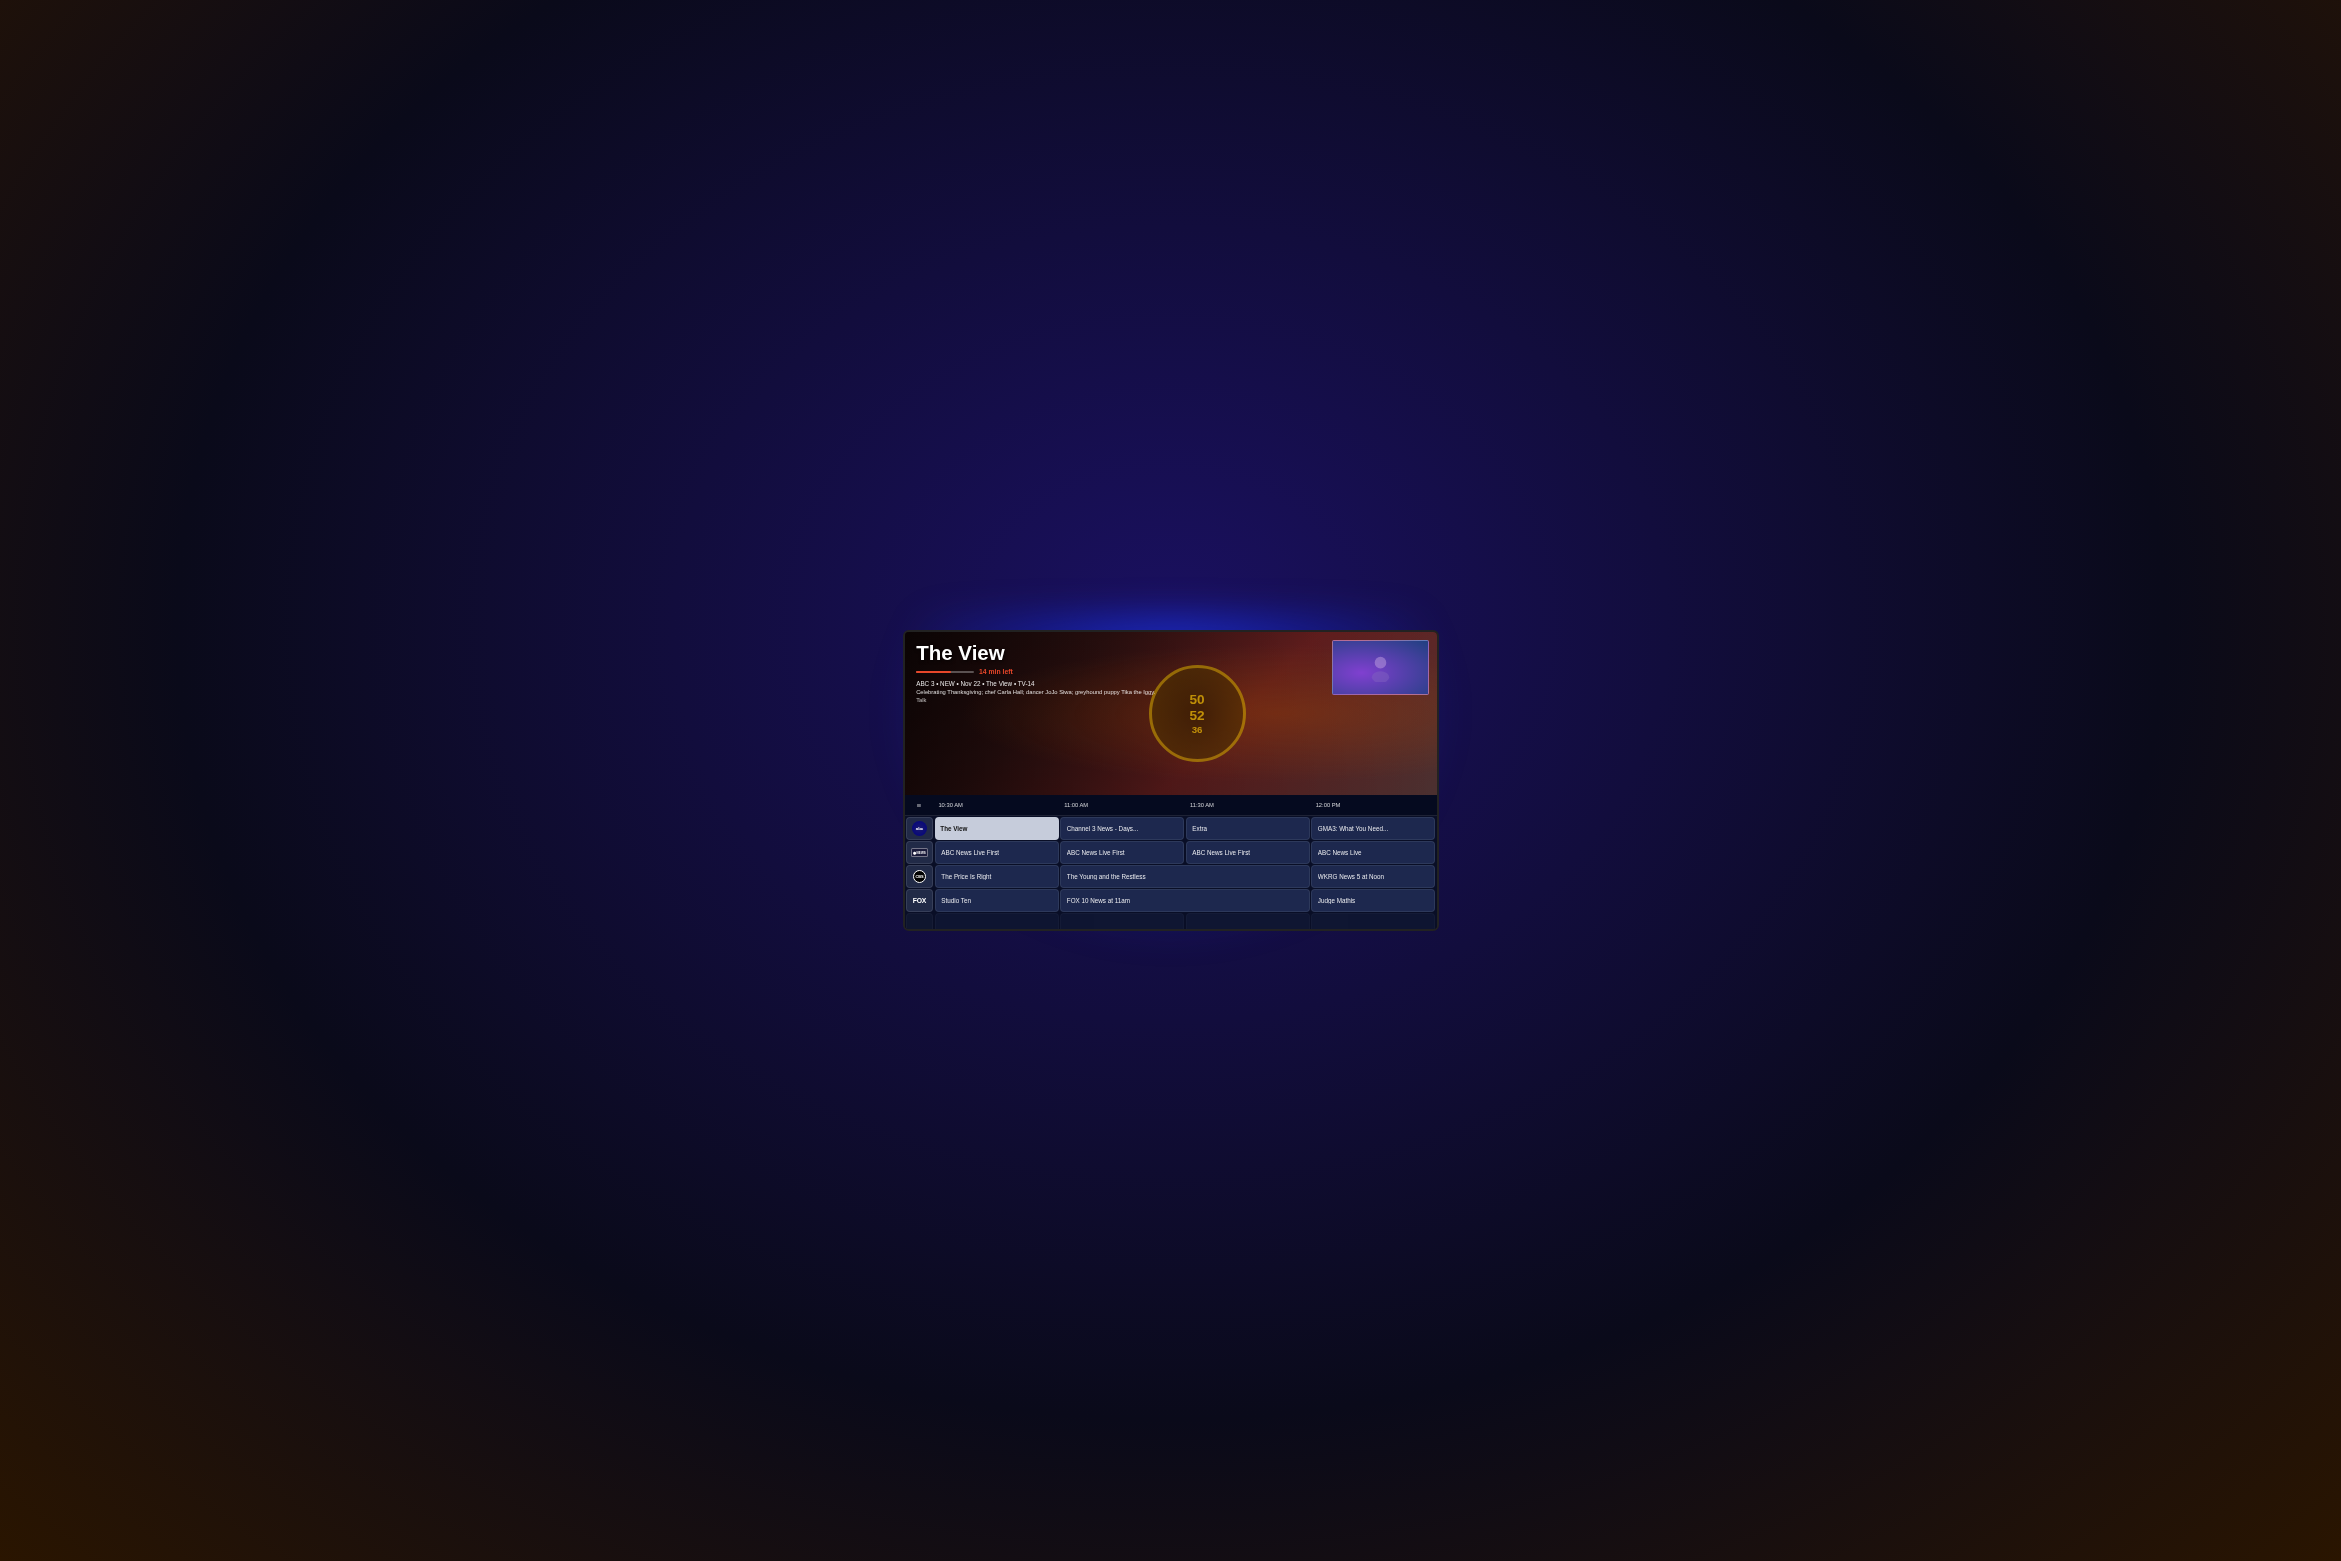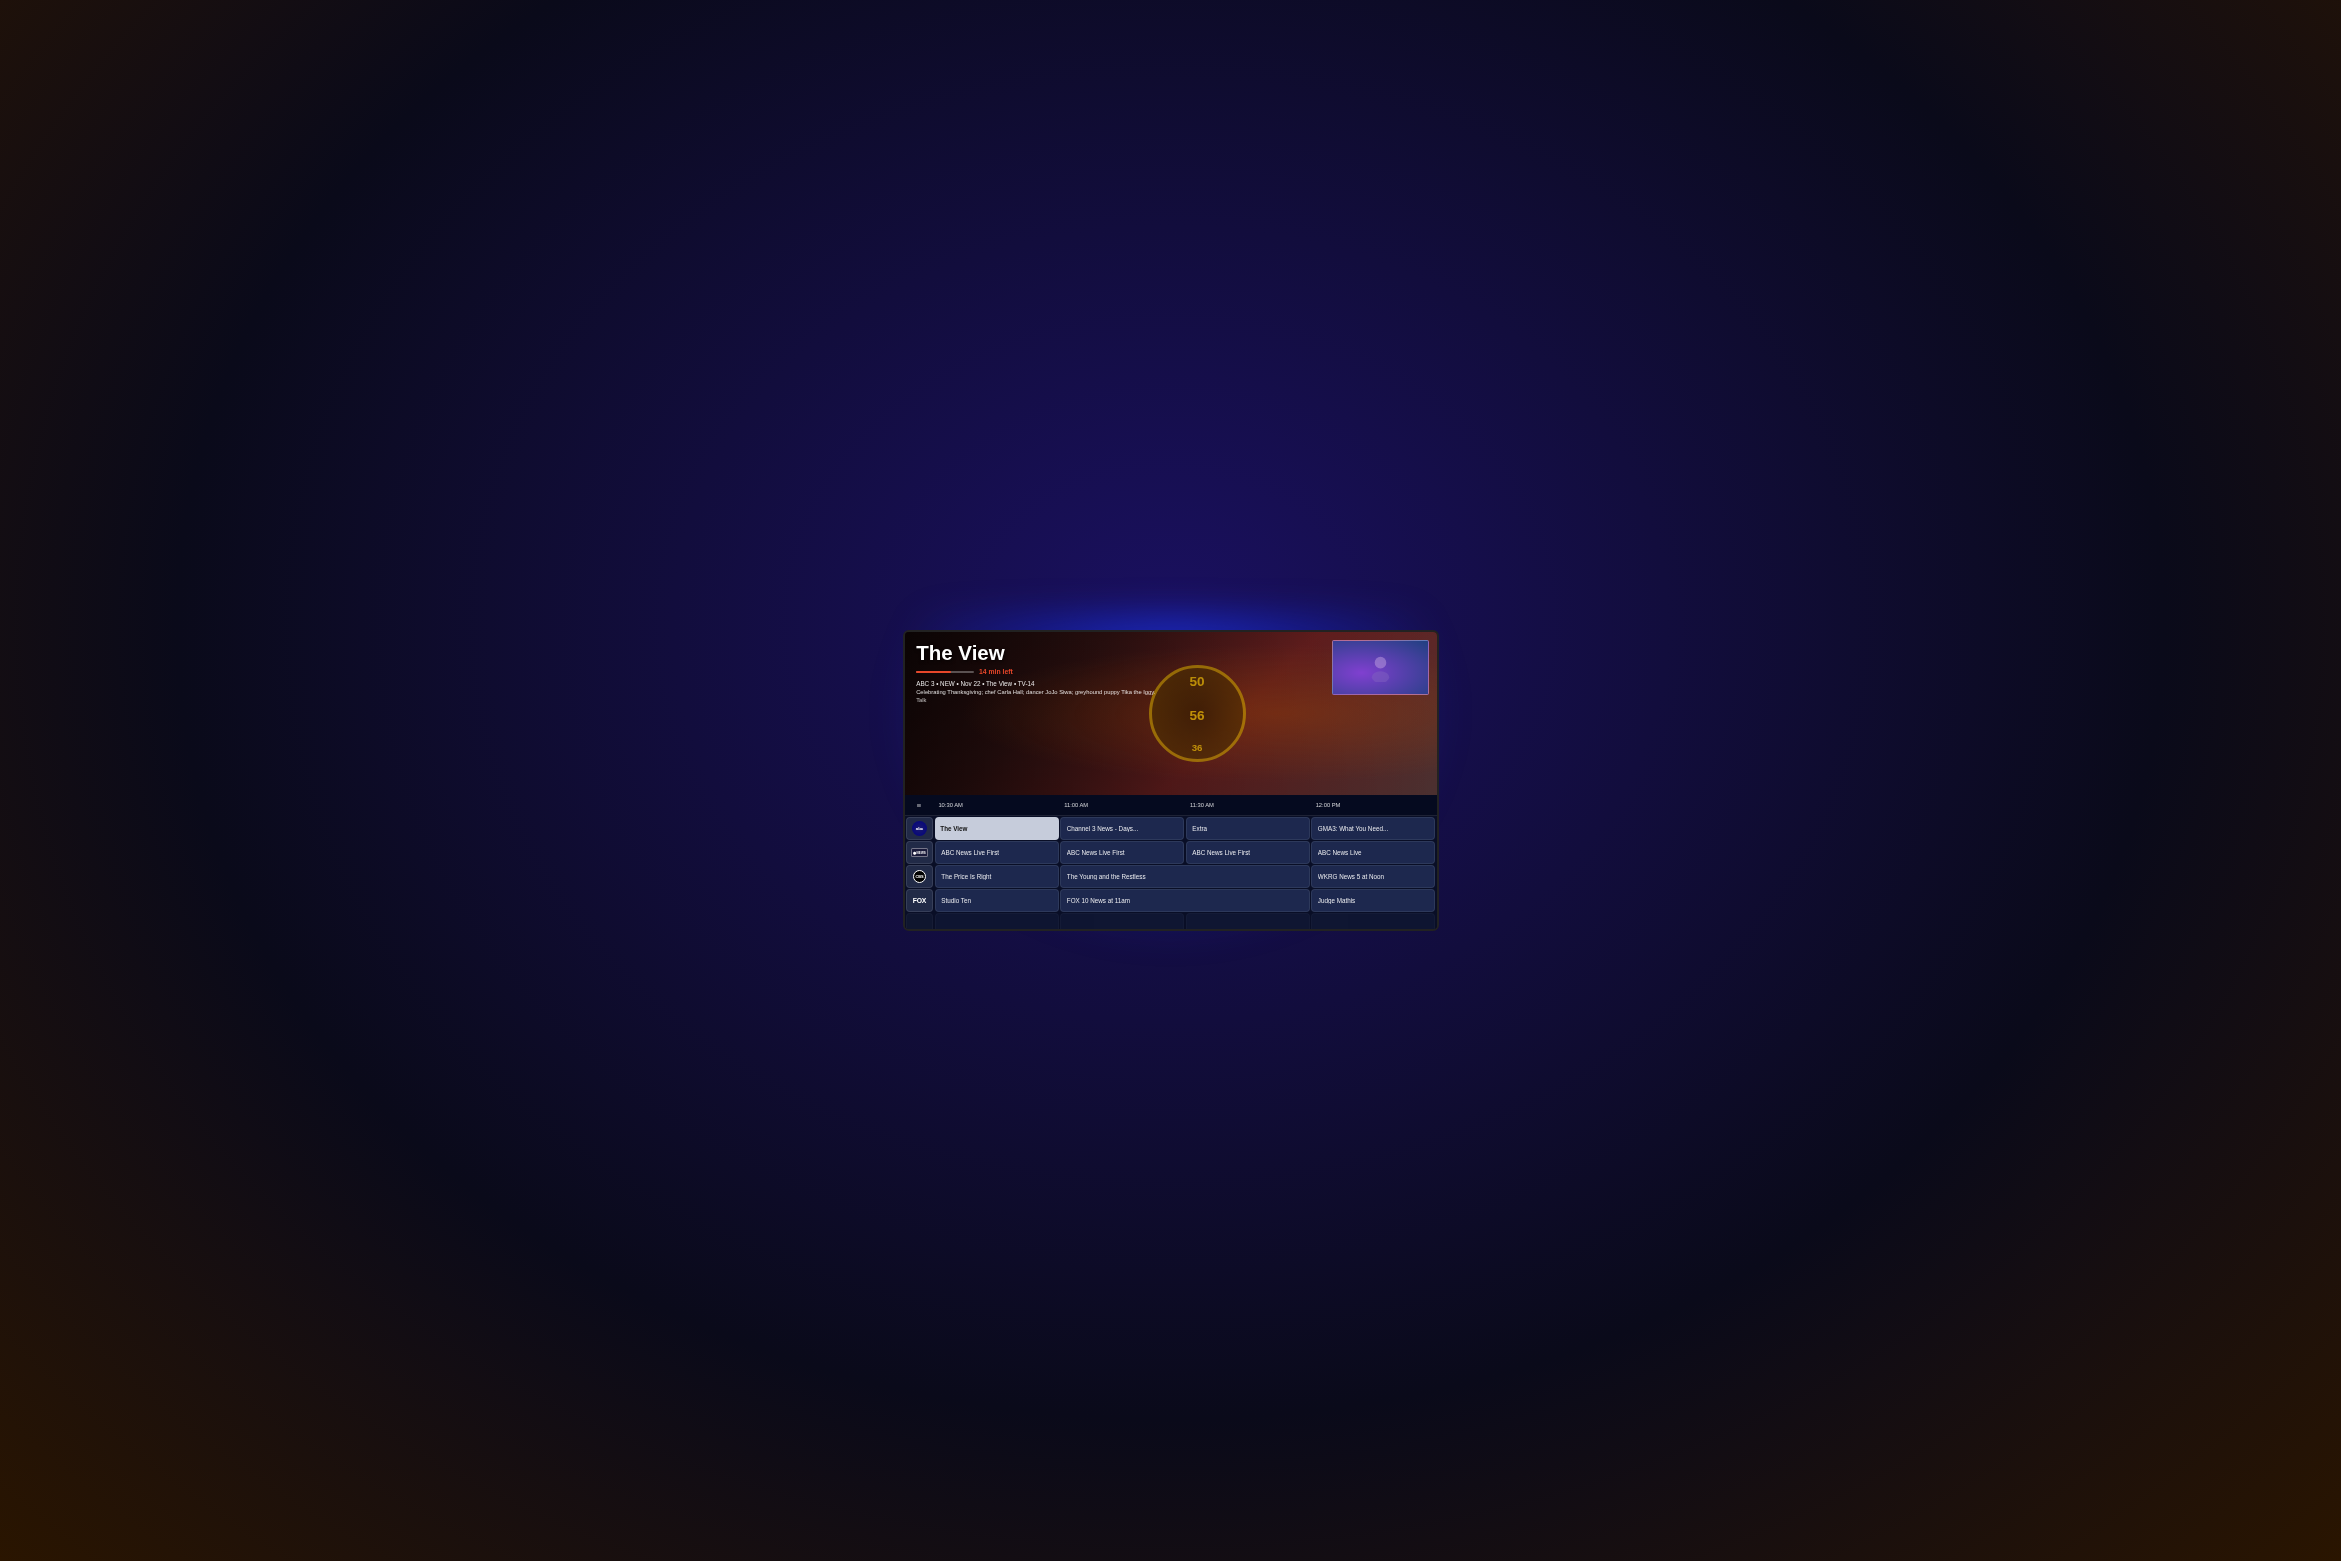--- a/index.html
+++ b/index.html
@@ -83,21 +83,21 @@
       border: 3.9px solid #c8a000;
       border-radius: 50%;
       background: radial-gradient(circle, #2a1a00, #5a3a00);
       display: flex;
       align-items: center;
       justify-content: center;
       font-size: 13.6px;
       font-weight: bold;
       color: #ffd700;
       flex-direction: column;
-      gap: 19px;
+      gap: 1px;
     }
 
     .hero-content {
       position: relative;
       z-index: 2;
       padding: 9.7px 11.7px;
     }
 
     .show-title {
       font-size: 20.5px;
@@ -344,21 +344,21 @@
 <div class="tv-container">
   <div class="tv-glow"></div>
   <div class="tv-frame">
 
     <div class="hero">
       <div class="hero-bg-overlay"></div>
 
       <div class="wheel-decoration">
         <div class="wheel-circle">
           <span>50</span>
-          <span>56</span>
+          <span>52</span>
           <span style="font-size:9.7px">36</span>
         </div>
       </div>
 
       <div class="mini-preview">
         <div class="mini-preview-content">
           <svg width="29" height="29" viewBox="0 0 60 60" opacity="0.5">
             <circle cx="30" cy="20" r="12" fill="#c0a0e0"></circle>
             <ellipse cx="30" cy="50" rx="18" ry="12" fill="#8060c0"></ellipse>
           </svg>

